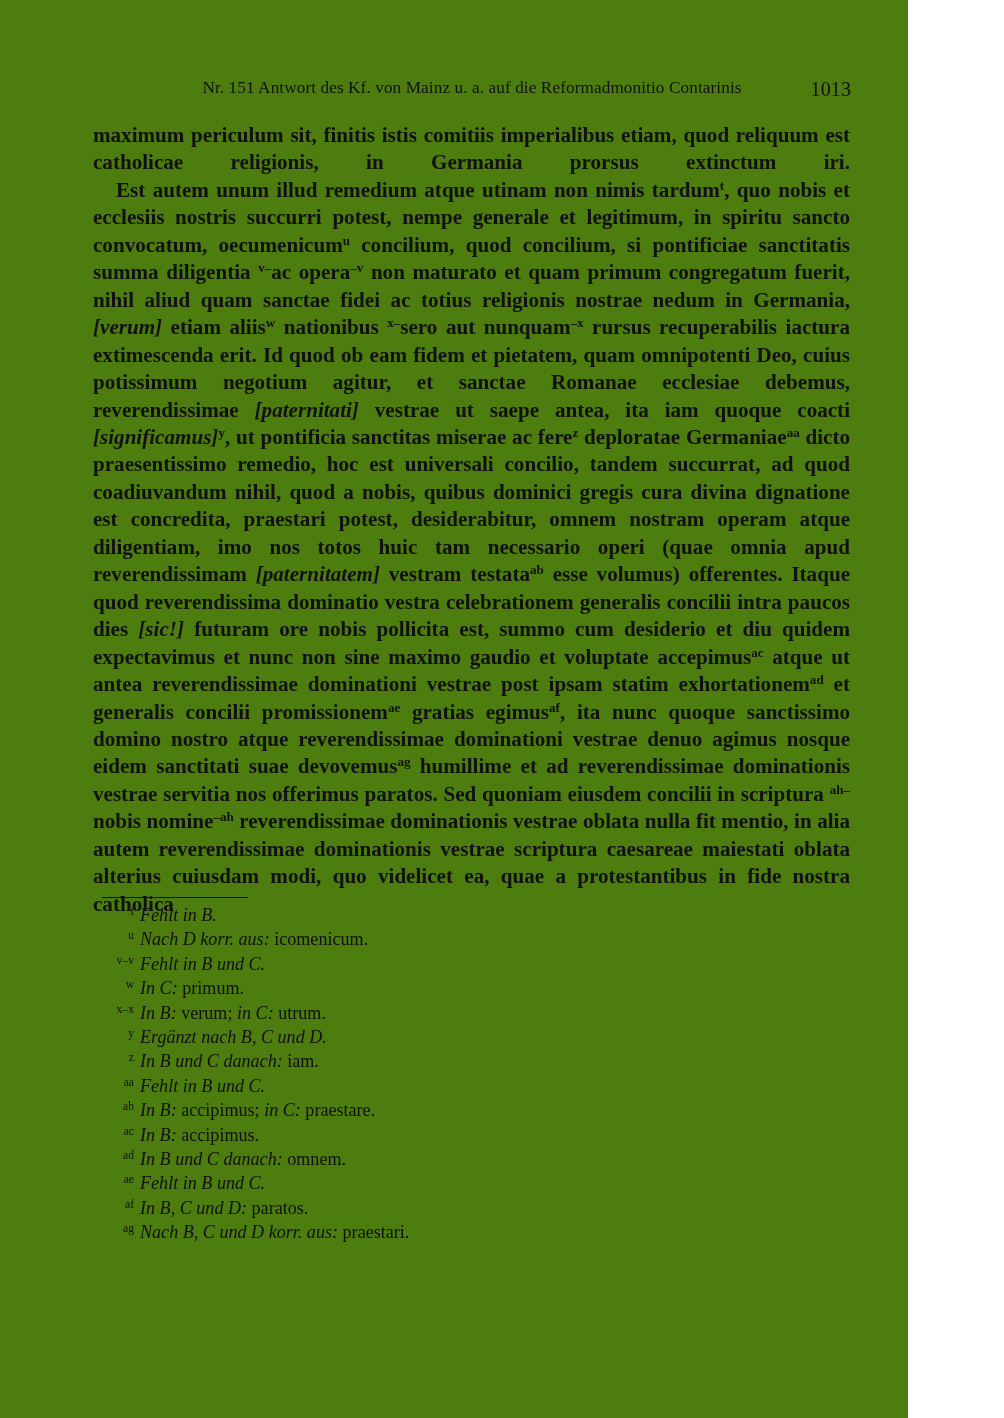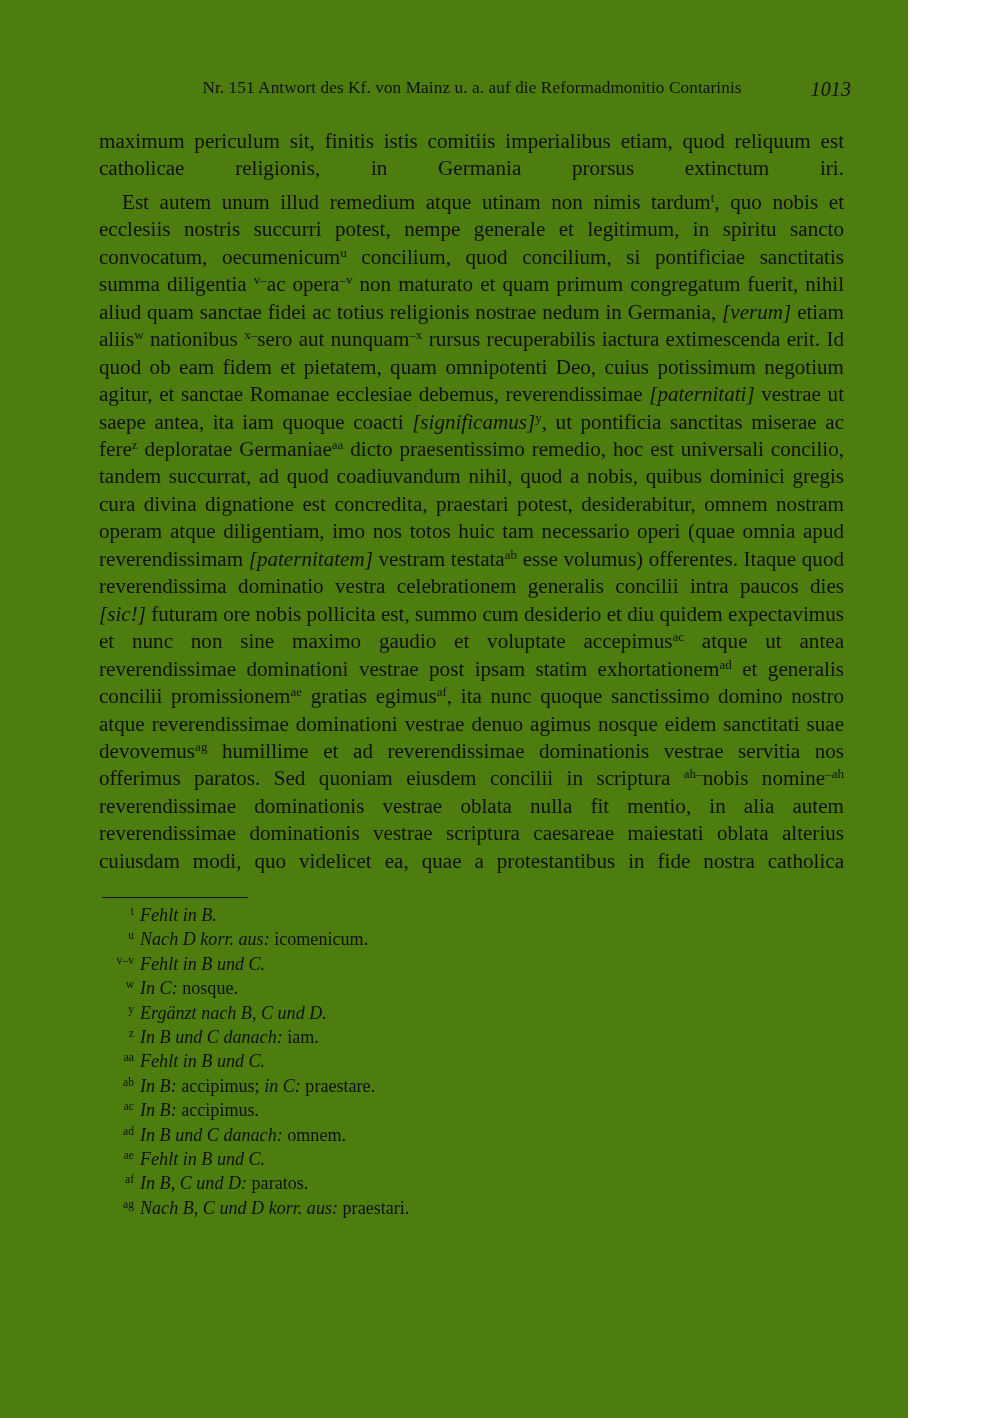--- a/index.html
+++ b/index.html
@@ -32,37 +32,37 @@
     font-size: 17.2px;
     letter-spacing: 0.1px;
   }
   .runhead-title {
     white-space: nowrap;
   }
   .runhead-folio {
     position: absolute;
     right: 0;
     font-size: 20px;
-    font-style: italic;
   }
 
   
   .body-block {
     position: absolute;
     left: 93px;
     top: 122px;
     width: 757px;
     font-size: 21.1px;
     line-height: 27.45px;
     text-align: justify;
     text-justify: inter-word;
   }
   .para {
-    margin: 6px;
+    margin: 0;
     text-align: justify;
+    font-weight: bold;
   }
   .para.indent {
     text-indent: 23px;
   }
   .it {
     font-style: italic;
   }
   sup {
     font-size: 0.62em;
     line-height: 0;
@@ -127,21 +127,22 @@
       <p class="para fulljust"><span>maximum periculum sit, finitis istis comitiis imperialibus etiam, quod reliquum est catholicae religionis, in Germania prorsus extinctum iri.</span></p>
       <p class="para fulljust indent"><span>Est autem unum illud remedium atque utinam non nimis tardum</span><sup>t</sup><span>, quo nobis et ecclesiis nostris succurri potest, nempe generale et legitimum, in spiritu sancto convocatum, oecumenicum</span><sup>u</sup><span> concilium, quod concilium, si pontificiae sanctitatis summa diligentia </span><sup>v–</sup><span>ac opera</span><sup>–v</sup><span> non maturato et quam primum congregatum fuerit, nihil aliud quam sanctae fidei ac totius religionis nostrae nedum in Germania, </span><span class="it">[verum]</span><span> etiam aliis</span><sup>w</sup><span> nationibus </span><sup>x–</sup><span>sero aut nunquam</span><sup>–x</sup><span> rursus recuperabilis iactura extimescenda erit. Id quod ob eam fidem et pietatem, quam omnipotenti Deo, cuius potissimum negotium agitur, et sanctae Romanae ecclesiae debemus, reverendissimae </span><span class="it">[paternitati]</span><span> vestrae ut saepe antea, ita iam quoque coacti </span><span class="it">[significamus]</span><sup>y</sup><span>, ut pontificia sanctitas miserae ac fere</span><sup>z</sup><span> deploratae Germaniae</span><sup>aa</sup><span> dicto praesentissimo remedio, hoc est universali concilio, tandem succurrat, ad quod coadiuvandum nihil, quod a nobis, quibus dominici gregis cura divina dignatione est concredita, praestari potest, desiderabitur, omnem nostram operam atque diligentiam, imo nos totos huic tam necessario operi (quae omnia apud reverendissimam </span><span class="it">[paternitatem]</span><span> vestram testata</span><sup>ab</sup><span> esse volumus) offerentes. Itaque quod reverendissima dominatio vestra celebrationem generalis concilii intra paucos dies </span><span class="it">[sic!]</span><span> futuram ore nobis pollicita est, summo cum desiderio et diu quidem expectavimus et nunc non sine maximo gaudio et voluptate accepimus</span><sup>ac</sup><span> atque ut antea reverendissimae dominationi vestrae post ipsam statim exhortationem</span><sup>ad</sup><span> et generalis concilii promissionem</span><sup>ae</sup><span> gratias egimus</span><sup>af</sup><span>, ita nunc quoque sanctissimo domino nostro atque reverendissimae dominationi vestrae denuo agimus nosque eidem sanctitati suae devovemus</span><sup>ag</sup><span> humillime et ad reverendissimae dominationis vestrae servitia nos offerimus paratos. Sed quoniam eiusdem concilii in scriptura </span><sup>ah–</sup><span>nobis nomine</span><sup>–ah</sup><span> reverendissimae dominationis vestrae oblata nulla fit mentio, in alia autem reverendissimae dominationis vestrae scriptura caesareae maiestati oblata alterius cuiusdam modi, quo videlicet ea, quae a protestantibus in fide nostra catholica</span></p>
     </div>
 
   <div class="fn-rule"></div>
 
   <div class="footnotes">
       <div class="fn"><span class="fn-mark">t</span><span class="fn-text"><span class="it">Fehlt in B.</span></span></div>
       <div class="fn"><span class="fn-mark">u</span><span class="fn-text"><span class="it">Nach D korr. aus:</span><span> icomenicum.</span></span></div>
       <div class="fn"><span class="fn-mark">v–v</span><span class="fn-text"><span class="it">Fehlt in B und C.</span></span></div>
-      <div class="fn"><span class="fn-mark">w</span><span class="fn-text"><span class="it">In C:</span><span> nosque.</span></span></div>
+      <div class="fn"><span class="fn-mark">w</span><span class="fn-text"><span class="it">In C:</span><span> primum.</span></span></div>
+      <div class="fn"><span class="fn-mark">x–x</span><span class="fn-text"><span class="it">In B:</span><span> verum; </span><span class="it">in C:</span><span> utrum.</span></span></div>
       <div class="fn"><span class="fn-mark">y</span><span class="fn-text"><span class="it">Ergänzt nach B, C und D.</span></span></div>
       <div class="fn"><span class="fn-mark">z</span><span class="fn-text"><span class="it">In B und C danach:</span><span> iam.</span></span></div>
       <div class="fn"><span class="fn-mark">aa</span><span class="fn-text"><span class="it">Fehlt in B und C.</span></span></div>
       <div class="fn"><span class="fn-mark">ab</span><span class="fn-text"><span class="it">In B:</span><span> accipimus; </span><span class="it">in C:</span><span> praestare.</span></span></div>
       <div class="fn"><span class="fn-mark">ac</span><span class="fn-text"><span class="it">In B:</span><span> accipimus.</span></span></div>
       <div class="fn"><span class="fn-mark">ad</span><span class="fn-text"><span class="it">In B und C danach:</span><span> omnem.</span></span></div>
       <div class="fn"><span class="fn-mark">ae</span><span class="fn-text"><span class="it">Fehlt in B und C.</span></span></div>
       <div class="fn"><span class="fn-mark">af</span><span class="fn-text"><span class="it">In B, C und D:</span><span> paratos.</span></span></div>
       <div class="fn"><span class="fn-mark">ag</span><span class="fn-text"><span class="it">Nach B, C und D korr. aus:</span><span> praestari.</span></span></div>
     </div>

